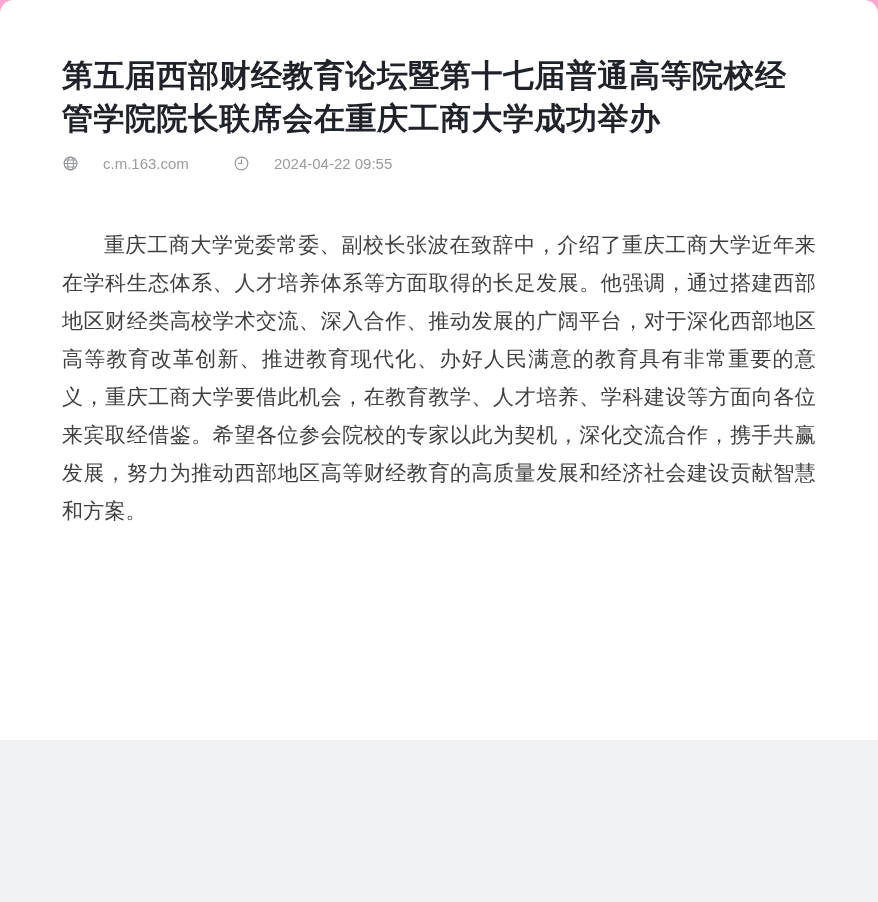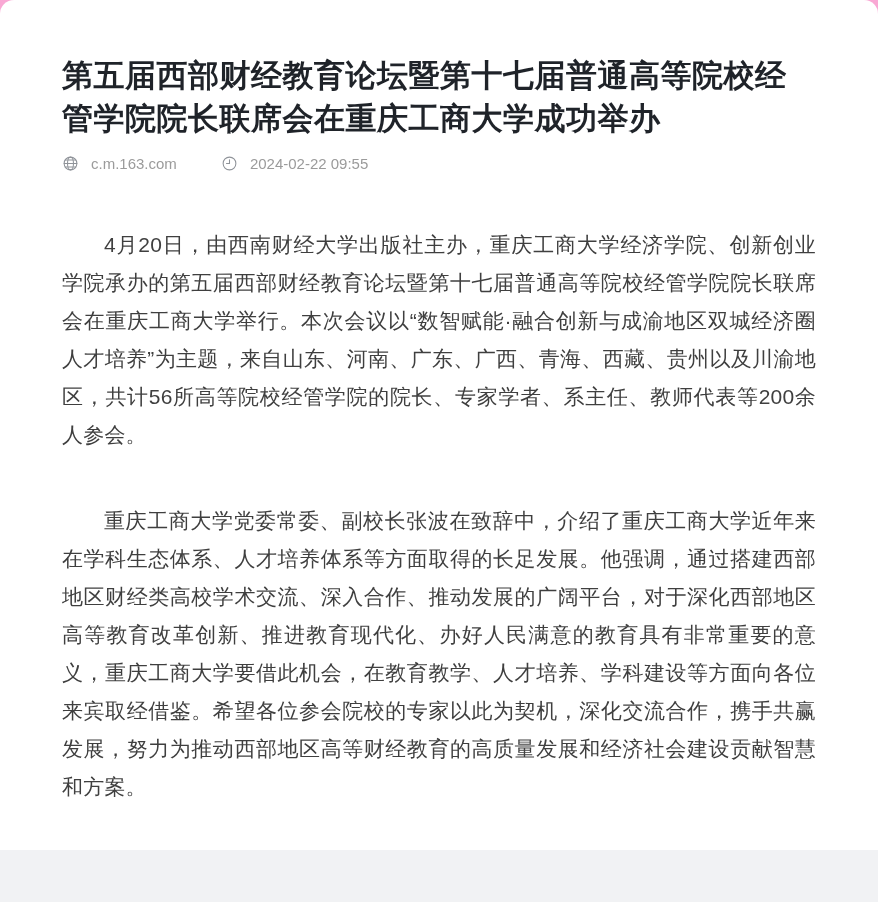--- a/index.html
+++ b/index.html
@@ -3,21 +3,21 @@
 <meta charset="utf-8">
 <style>
   html, body {
     margin: 0;
     padding: 0;
     background: #f1f2f4;
     font-family: "Liberation Sans", "DejaVu Sans", sans-serif;
   }
   .viewport {
     width: 878px;
-    height: 850px;
+    height: 740px;
     margin: 0 auto;
     overflow: hidden;
     background: #f9a8d4;
   }
   .card {
     background: #ffffff;
     border-radius: 14px 14px 0 0;
     width: 878px;
     min-height: 902px;
     box-sizing: border-box;
@@ -35,21 +35,21 @@
     margin-top: 15px;
     display: flex;
     align-items: center;
     gap: 44px;
     font-size: 15px;
     color: #9b9b9b;
   }
   .meta-item {
     display: flex;
     align-items: center;
-    gap: 12px;
+    gap: 24px;
     color: #9b9b9b;
     text-decoration: none;
   }
   .meta-item svg {
     width: 17px;
     height: 17px;
     display: block;
   }
   .article-body {
     margin-top: 54px;
@@ -87,24 +87,23 @@
         <span>c.m.163.com</span>
       </span>
 
       <span class="meta-item">
         <span>
           <svg viewBox="0 0 24 24" fill="none" stroke="#8f9399" stroke-width="1.5" stroke-linecap="round" stroke-linejoin="round">
             <circle cx="12" cy="12" r="9"></circle>
             <polyline points="12,6.8 12,12 7.8,12"></polyline>
           </svg>
         </span>
-        <span>2024-02-22 09:55</span>
+        <span>2024-04-22 09:55</span>
       </span>
 
     </div>
 
     <div class="article-body">
-        <p>4月20日，由西南财经大学出版社主办，重庆工商大学经济学院、创新创业学院承办的第五届西部财经教育论坛暨第十七届普通高等院校经管学院院长联席会在重庆工商大学举行。本次会议以“数智赋能·融合创新与成渝地区双城经济圈人才培养”为主题，来自山东、河南、广东、广西、青海、西藏、贵州以及川渝地区，共计56所高等院校经管学院的院长、专家学者、系主任、教师代表等200余人参会。</p>
         <p>重庆工商大学党委常委、副校长张波在致辞中，介绍了重庆工商大学近年来在学科生态体系、人才培养体系等方面取得的长足发展。他强调，通过搭建西部地区财经类高校学术交流、深入合作、推动发展的广阔平台，对于深化西部地区高等教育改革创新、推进教育现代化、办好人民满意的教育具有非常重要的意义，重庆工商大学要借此机会，在教育教学、人才培养、学科建设等方面向各位来宾取经借鉴。希望各位参会院校的专家以此为契机，深化交流合作，携手共赢发展，努力为推动西部地区高等财经教育的高质量发展和经济社会建设贡献智慧和方案。</p>
       </div>
 
   </div>
 </div>
 
 </body></html>

